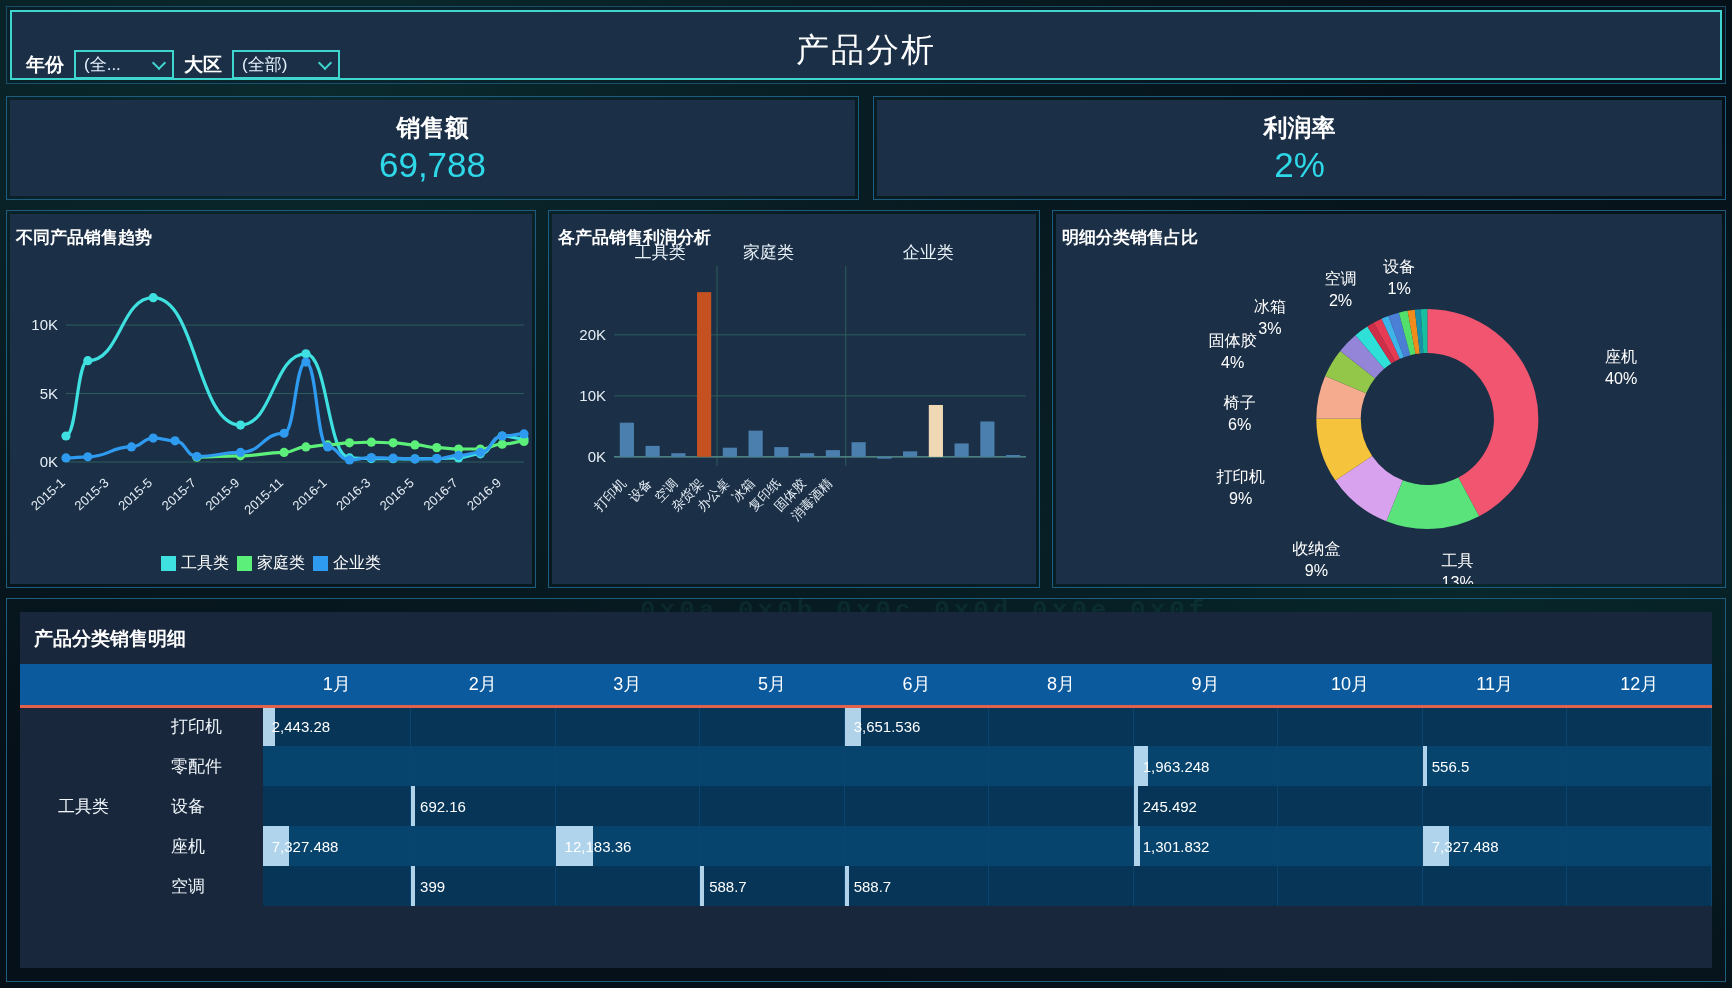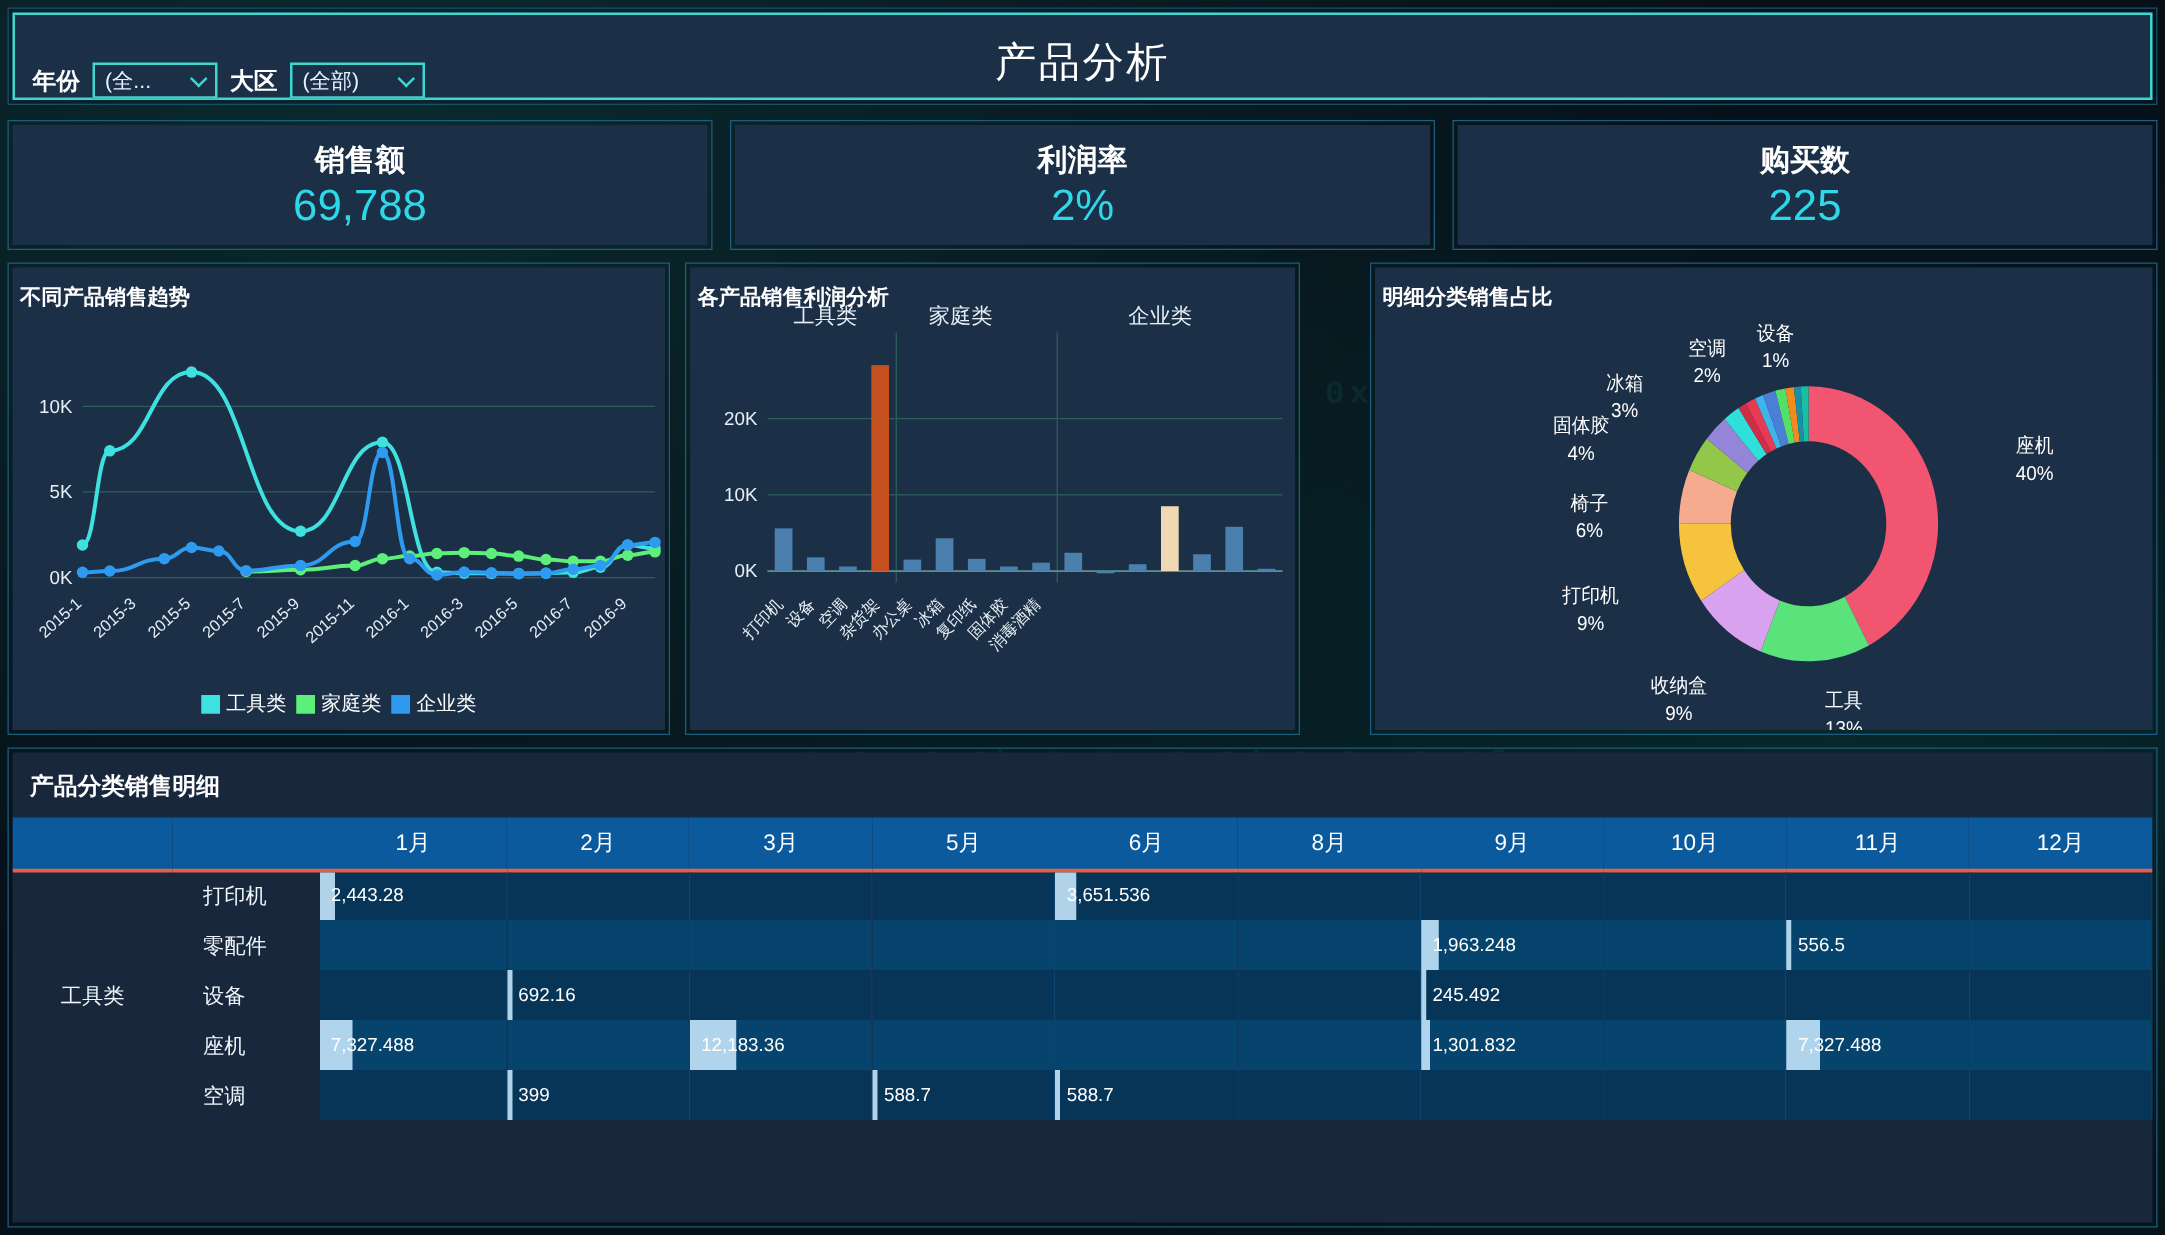--- a/index.html
+++ b/index.html
@@ -60,40 +60,40 @@
 
   
   .mid{ position:absolute; left:6px; top:210px; width:1720px; height:378px; display:flex; gap:12px; }
   .panel{ border:1px solid #1d5d80; padding:3px; }
   .panel-in{ width:100%; height:100%; background:#1b2f46; position:relative; overflow:hidden; }
   .panel-title{
     position:absolute; left:6px; top:12px; font-size:17px; font-weight:bold; color:#ffffff;
   }
   .p-line{ width:530px; }
   .p-bar{ width:492px; }
-  .p-pie{ flex:1;margin-left:44px; }
+  .p-pie{ flex:1; }
 
   
   .chart-svg{ position:absolute; left:0; top:0; width:100%; height:100%; }
 
   .axis-text{ fill:#e6eef6; font-size:15px; font-family:"Liberation Sans",sans-serif; }
   .axis-text-sm{ fill:#e6eef6; font-size:13px; font-family:"Liberation Sans",sans-serif; }
   .grid-line{ stroke:#2c5f5c; stroke-width:1; }
   .cat-text{ fill:#e9f1f8; font-size:17px; font-family:"Liberation Serif", serif; }
   .pie-label{ fill:#ffffff; font-size:16px; font-family:"Liberation Sans",sans-serif; }
 
   .legend{
     position:absolute; left:0; right:0; bottom:10px; display:flex;
     justify-content:center; align-items:center; gap:8px; font-size:16px; color:#fff;
   }
   .legend .it{ display:flex; align-items:center; gap:5px; }
   .swatch{ width:15px; height:15px; display:inline-block; }
 
   
-  .tablepanel{ position:absolute; left:6px; top:598px; width:1720px; height:384px; border:1px solid #1d5d80; padding:3px; }
+  .tablepanel{ position:absolute; left:6px; top:598px; width:1720px; height:384px; border:1px solid #1d5d80; padding:13px; }
   .tablepanel-in{ width:100%; height:100%; background:#18273b; position:relative; overflow:hidden; }
   .tbl-title{ padding:14px 0 12px 14px; font-size:19px; font-weight:bold; color:#fff; }
   table{ border-collapse:collapse; width:100%; table-layout:fixed; }
   thead th{
     background:#0b5a9e; color:#fff; font-size:18px; font-weight:400;
     height:42px; text-align:center; border-bottom:3px solid #e2614c;
   }
   thead th.cat, thead th.sub{ background:#0b5a9e; }
   tbody td{
     height:40px; font-size:15px; color:#e8f3ff; background:#073558;
@@ -139,26 +139,20 @@
   <div class="kpi">
       <div class="kpi-in">
     <div class="kpi-label">销售额</div>
     <div class="kpi-value">69,788</div>
   </div>
     </div>
   <div class="kpi">
       <div class="kpi-in">
     <div class="kpi-label">利润率</div>
     <div class="kpi-value">2%</div>
-  </div>
-    </div>
-  <div class="kpi">
-      <div class="kpi-in">
-    <div class="kpi-label">购买数</div>
-    <div class="kpi-value">225</div>
   </div>
     </div>
 </div>
 
 <div class="mid">
 
   <div class="panel p-line">
       <div class="panel-in">
     <div class="panel-title">不同产品销售趋势</div>
     <svg class="chart-svg" id="line-svg" viewBox="0 0 522 370" preserveAspectRatio="none">

